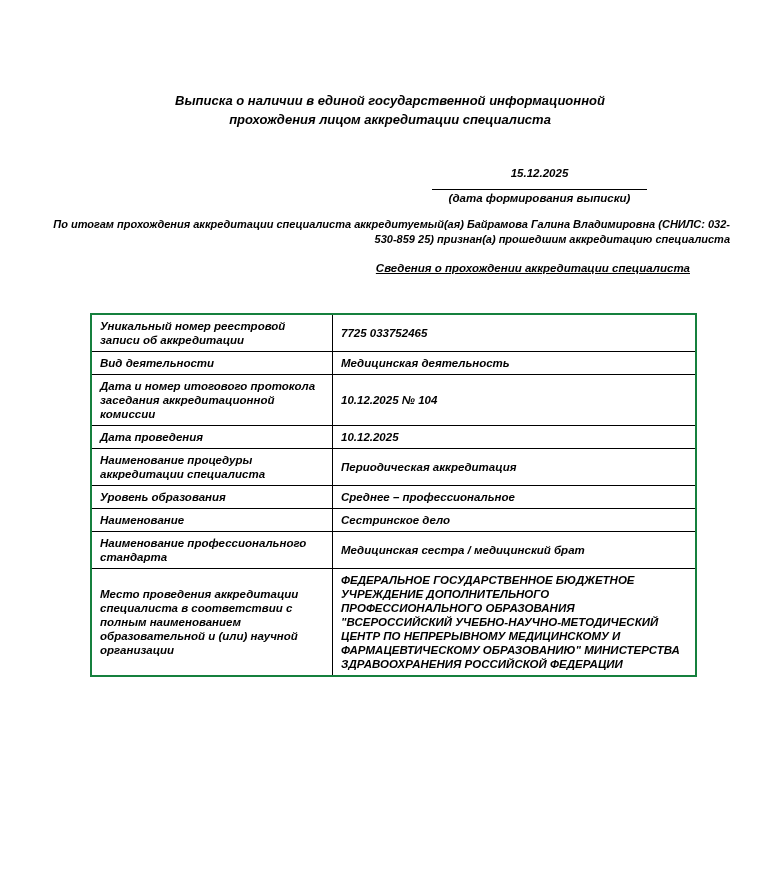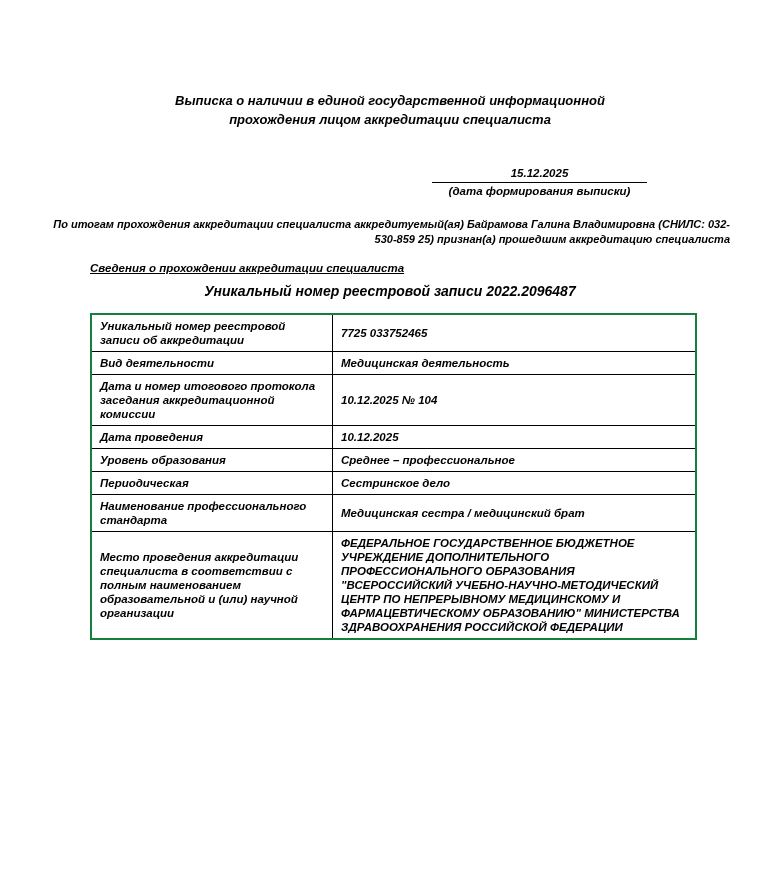--- a/index.html
+++ b/index.html
@@ -34,21 +34,21 @@
   .date-block {
     position: absolute;
     top: 167px;
     left: 432px;
     width: 215px;
     text-align: center;
     font-size: 11.5px;
   }
   .date-value {
     display: block;
-    padding-bottom: 3px;
+    padding-bottom: 10px;
     border-bottom: 1.5px solid #000000;
   }
   .date-caption {
     display: block;
     padding-top: 2px;
   }
 
   
   .intro {
     position: absolute;
@@ -59,21 +59,21 @@
     font-size: 11px;
     line-height: 14.5px;
   }
 
   
   .section-heading {
     position: absolute;
     top: 262px;
     left: 90px;
     width: 600px;
-    text-align: left;
+    text-align: right;
     font-size: 11.5px;
     text-decoration: underline;
   }
   .registry-heading {
     position: absolute;
     top: 283px;
     left: 90px;
     width: 600px;
     text-align: center;
     font-size: 14px;
@@ -115,21 +115,20 @@
 
   <div class="date-block">
     <span class="date-value">15.12.2025</span>
     <span class="date-caption">(дата формирования выписки)</span>
   </div>
 
   <div class="intro">По итогам прохождения аккредитации специалиста аккредитуемый(ая) Байрамова Галина Владимировна (СНИЛС: 032-530-859 25) признан(а) прошедшим аккредитацию специалиста</div>
 
   <div class="section-heading">Сведения о прохождении аккредитации специалиста</div>
 
-  <div class="registry-heading">Уникальный номер реестровой записи 2022.2096487</div>
 
   <div class="table-wrap">
     <table class="acc-table">
       <tbody>
           <tr>
             <td class="label-cell">Уникальный номер реестровой записи об аккредитации</td>
             <td class="value-cell">7725 033752465</td>
           </tr>
           <tr>
             <td class="label-cell">Вид деятельности</td>
@@ -137,25 +136,29 @@
           </tr>
           <tr>
             <td class="label-cell">Дата и номер итогового протокола заседания аккредитационной комиссии</td>
             <td class="value-cell">10.12.2025 № 104</td>
           </tr>
           <tr>
             <td class="label-cell">Дата проведения</td>
             <td class="value-cell">10.12.2025</td>
           </tr>
           <tr>
+            <td class="label-cell">Наименование процедуры аккредитации специалиста</td>
+            <td class="value-cell">Периодическая аккредитация</td>
+          </tr>
+          <tr>
             <td class="label-cell">Уровень образования</td>
             <td class="value-cell">Среднее – профессиональное</td>
           </tr>
           <tr>
-            <td class="label-cell">Периодическая</td>
+            <td class="label-cell">Наименование</td>
             <td class="value-cell">Сестринское дело</td>
           </tr>
           <tr>
             <td class="label-cell">Наименование профессионального стандарта</td>
             <td class="value-cell">Медицинская сестра / медицинский брат</td>
           </tr>
           <tr>
             <td class="label-cell">Место проведения аккредитации специалиста в соответствии с полным наименованием образовательной и (или) научной организации</td>
             <td class="value-cell">ФЕДЕРАЛЬНОЕ ГОСУДАРСТВЕННОЕ БЮДЖЕТНОЕ УЧРЕЖДЕНИЕ ДОПОЛНИТЕЛЬНОГО ПРОФЕССИОНАЛЬНОГО ОБРАЗОВАНИЯ "ВСЕРОССИЙСКИЙ УЧЕБНО-НАУЧНО-МЕТОДИЧЕСКИЙ ЦЕНТР ПО НЕПРЕРЫВНОМУ МЕДИЦИНСКОМУ И ФАРМАЦЕВТИЧЕСКОМУ ОБРАЗОВАНИЮ" МИНИСТЕРСТВА ЗДРАВООХРАНЕНИЯ РОССИЙСКОЙ ФЕДЕРАЦИИ</td>
           </tr>

